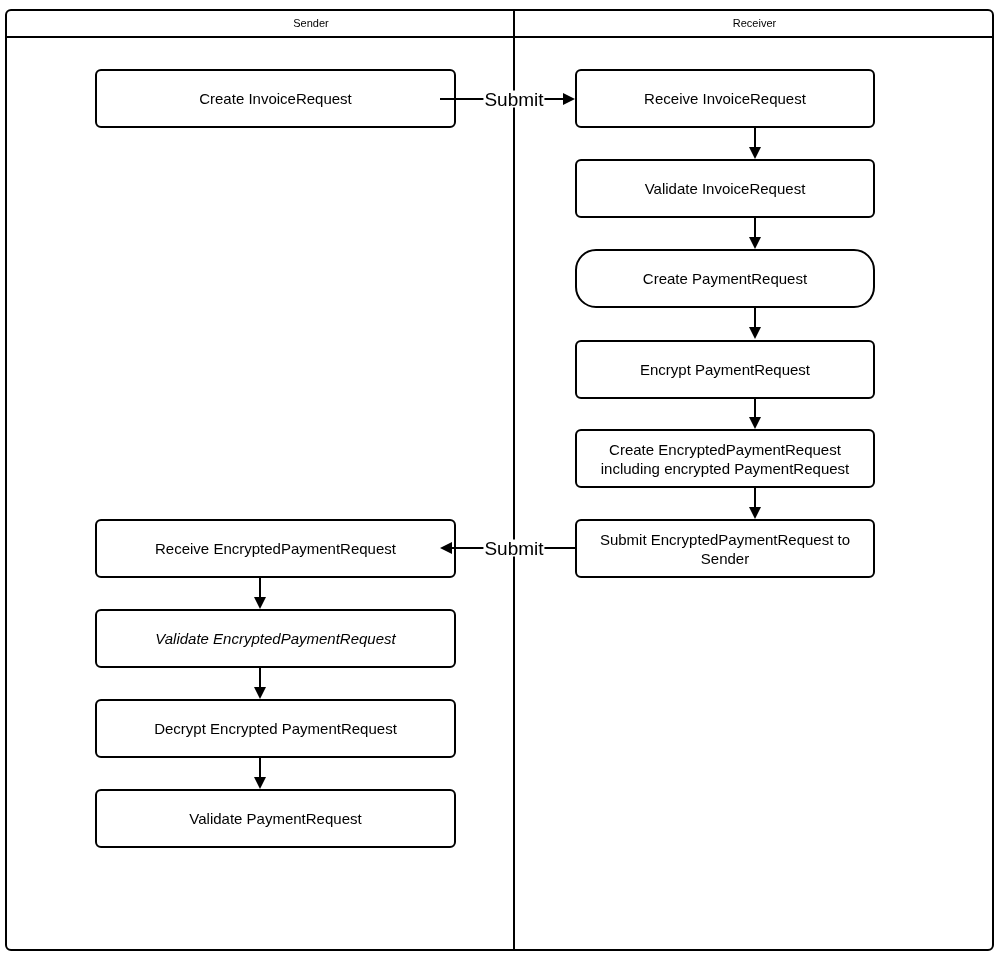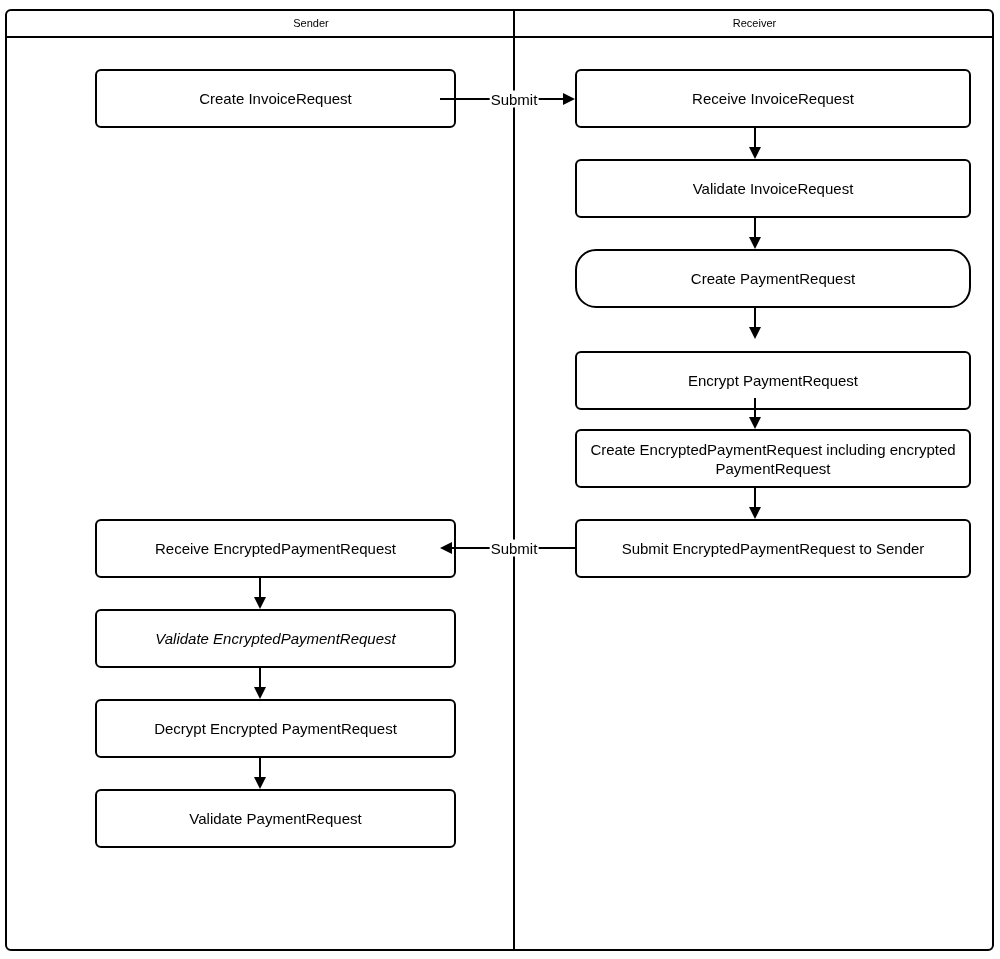--- a/index.html
+++ b/index.html
@@ -58,21 +58,21 @@
     background: #ffffff;
     display: flex;
     align-items: center;
     justify-content: center;
     text-align: center;
     font-size: 15px;
     line-height: 19px;
     padding: 2px 12px;
   }
   .node.sender-col { left: 79px; width: 361px; height: 59px; margin-left: 16px; }
-  .node.receiver-col { left: 575px; width: 396px; height: 59px; }
+  .node.receiver-col { left: 575px; width: 300px; height: 59px; }
 
   
   .varrow-line {
     position: absolute;
     width: 2px;
     background: #000000;
   }
   .varrow-head {
     position: absolute;
     width: 0; height: 0;
@@ -97,21 +97,21 @@
     position: absolute;
     width: 0; height: 0;
     border-top: 6px solid transparent;
     border-bottom: 6px solid transparent;
     border-right: 12px solid #000000;
   }
   .harrow-label {
     position: absolute;
     transform: translate(-50%, -50%);
     background: #ffffff;
-    font-size: 15px;
+    font-size: 19px;
     line-height: 17px;
     padding: 0 1px;
   }
 </style>
 </head>
 <body>
 
 <div class="canvas">
 
   <div class="frame"></div>
@@ -123,21 +123,21 @@
 
   <div class="node sender-col" style="top:69px;">Create InvoiceRequest</div>
   <div class="node sender-col" style="top:519px;">Receive EncryptedPaymentRequest</div>
   <div class="node sender-col" style="top:609px;font-style:italic;">Validate EncryptedPaymentRequest</div>
   <div class="node sender-col" style="top:789px;">Validate PaymentRequest</div>
   <div class="node sender-col" style="top:699px;">Decrypt Encrypted PaymentRequest</div>
 
   <div class="node receiver-col" style="top:69px;">Receive InvoiceRequest</div>
   <div class="node receiver-col" style="top:159px;">Validate InvoiceRequest</div>
   <div class="node receiver-col" style="top:249px;border-radius:21px;">Create PaymentRequest</div>
-  <div class="node receiver-col" style="top:351px;">Encrypt PaymentRequest</div>
+  <div class="node receiver-col" style="top:340px;">Encrypt PaymentRequest</div>
   <div class="node receiver-col" style="top:429px;">Create EncryptedPaymentRequest including encrypted PaymentRequest</div>
   <div class="node receiver-col" style="top:519px;">Submit EncryptedPaymentRequest to Sender</div>
 
   <div class="varrow-line" style="left:754px; top:128px; height:20px;"></div>
   <div class="varrow-head" style="left:749px; top:147px;"></div>
 
   <div class="varrow-line" style="left:754px; top:218px; height:20px;"></div>
   <div class="varrow-head" style="left:749px; top:237px;"></div>
 
   <div class="varrow-line" style="left:754px; top:308px; height:20px;"></div>

